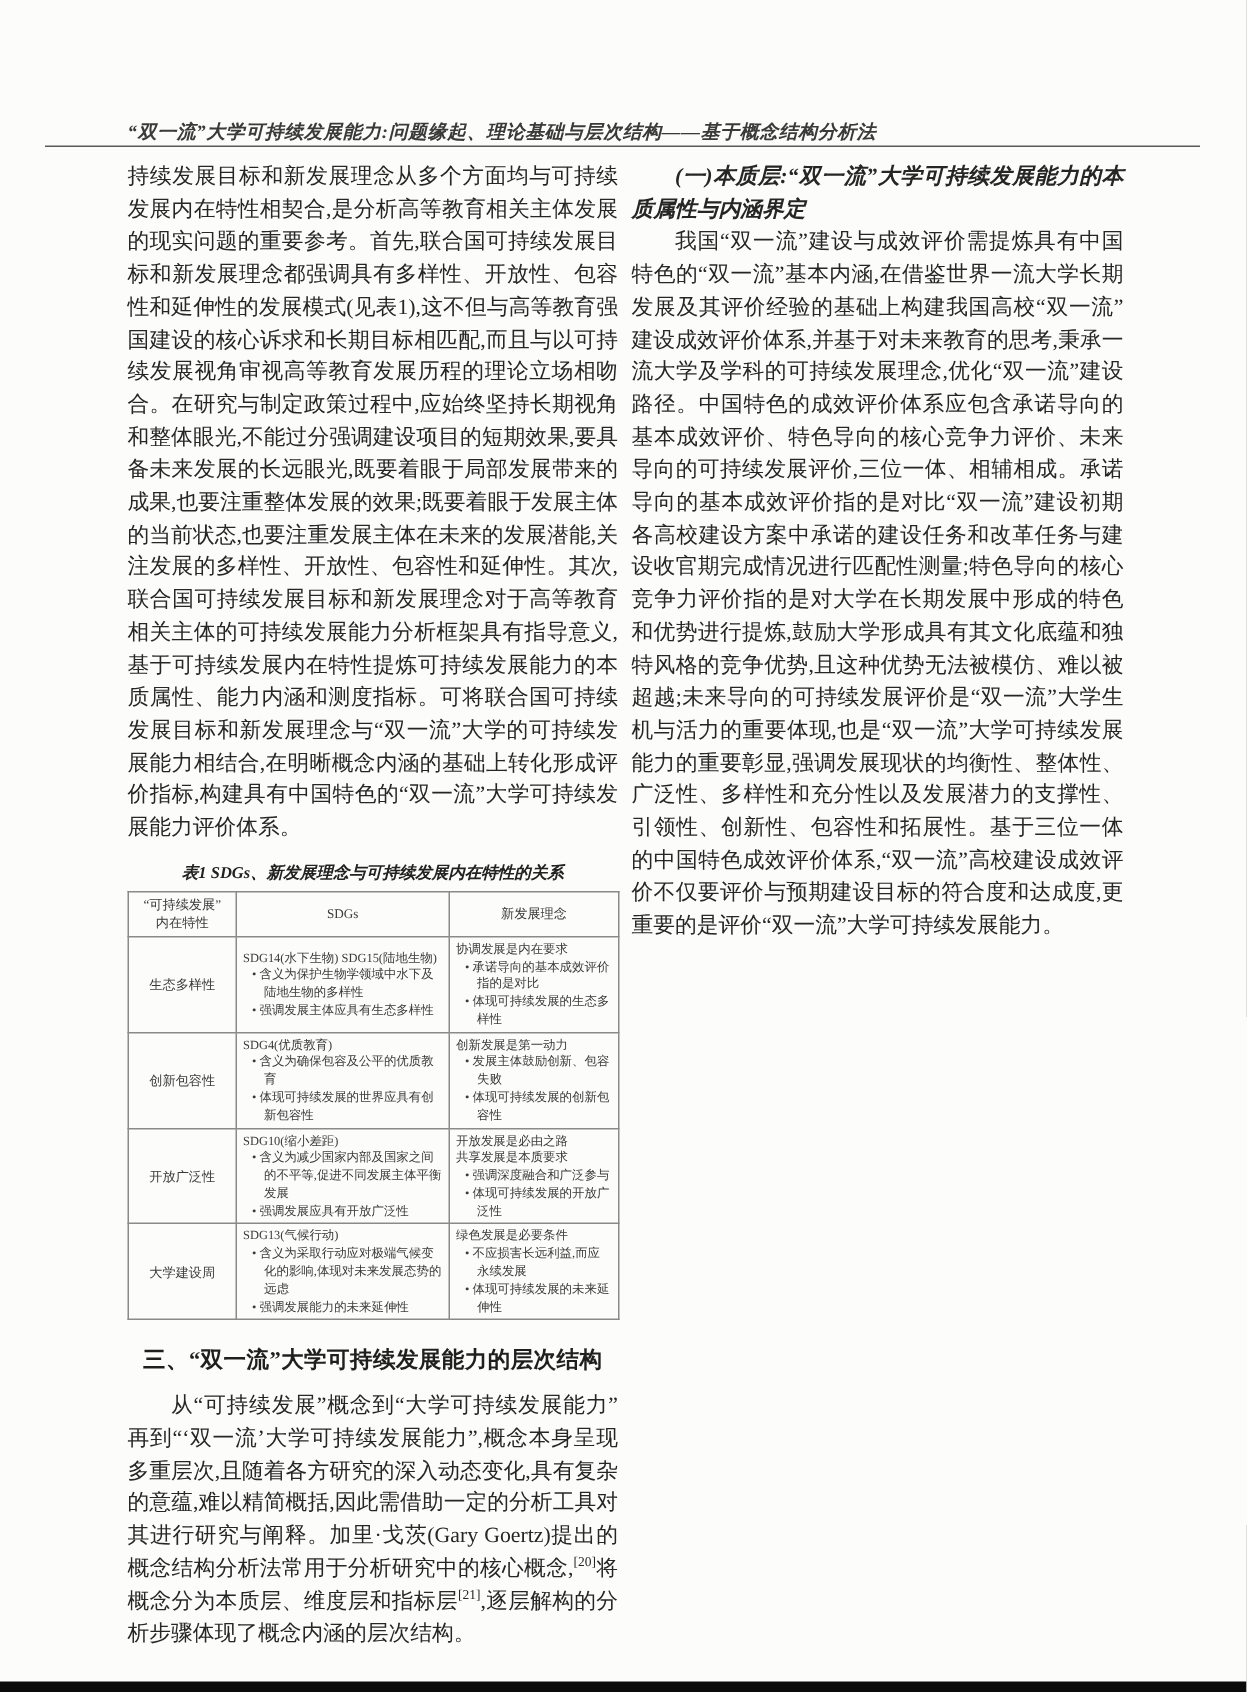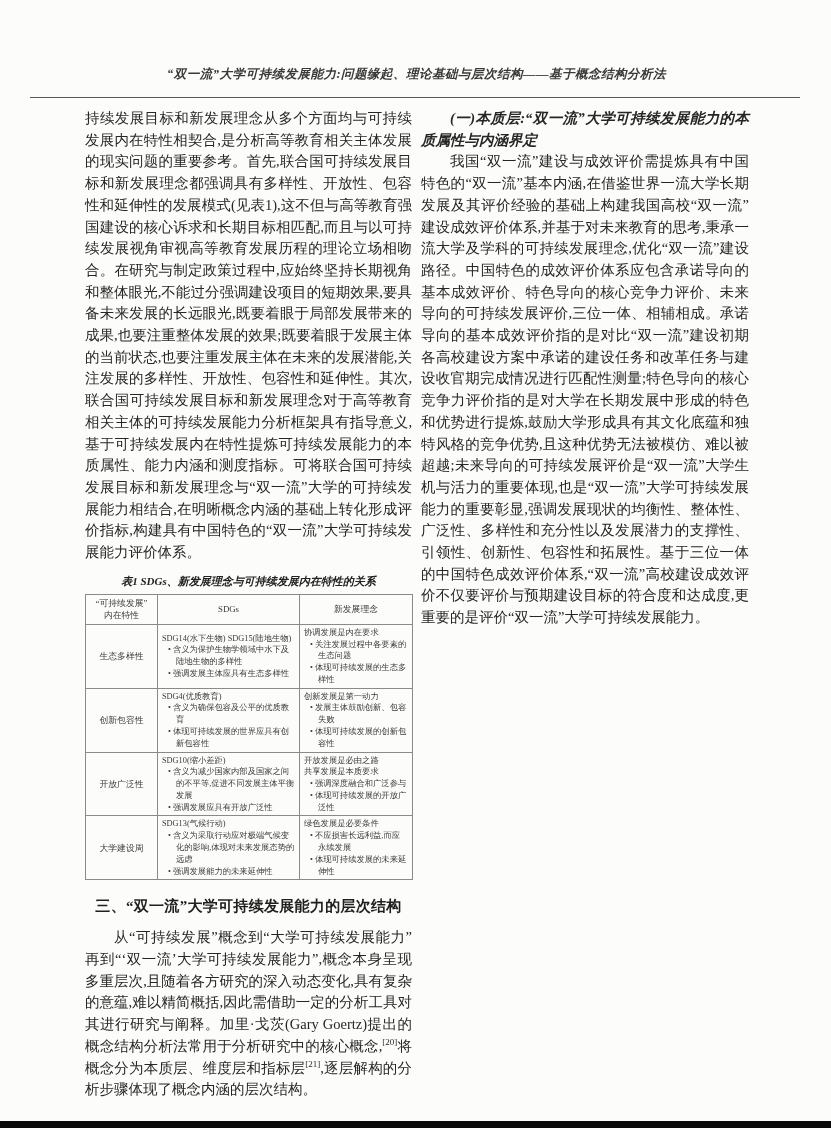--- a/index.html
+++ b/index.html
@@ -3,22 +3,22 @@
 <meta charset="utf-8">
 <style>
   html,body { margin:0; padding:0; }
   body { background:#888; font-family:"Liberation Serif","DejaVu Serif",serif; }
   .page {
     position:relative; width:831px; height:1128px; margin:0 auto;
     background:#fcfcfa; overflow:hidden; color:#2b2b2b;
   }
   
   .header-title {
-    position:absolute; top:66px; left:85px; width:663px;
-    text-align:center; font-size:12.5px; font-weight:bold; color:#3a3a3a;
+    position:absolute; top:80px; left:85px; width:663px;
+    text-align:left; font-size:12.5px; font-weight:bold; color:#3a3a3a;
     font-style:italic; letter-spacing:0.5px;
   }
   .header-rule {
     position:absolute; top:97px; left:30px; right:31px;
     border-top:1px solid #5a5a5a; height:0;
   }
   
   .columns {
     position:absolute; top:108px; left:85px; width:664px;
     display:flex; gap:9px;
@@ -98,21 +98,21 @@
         <tbody>
             <tr>
               <td class="trait-cell">生态多样性</td>
               <td>
                 <div class="cell-line">SDG14(水下生物) SDG15(陆地生物)</div>
                 <div class="cell-bullet">• 含义为保护生物学领域中水下及陆地生物的多样性</div>
                 <div class="cell-bullet">• 强调发展主体应具有生态多样性</div>
               </td>
               <td>
                 <div class="cell-line">协调发展是内在要求</div>
-                <div class="cell-bullet">• 关注发展过程中各要素的生态问题</div>
+                <div class="cell-bullet">• 承诺导向的基本成效评价指的是对比</div>
                 <div class="cell-bullet">• 体现可持续发展的生态多样性</div>
               </td>
             </tr>
             <tr>
               <td class="trait-cell">创新包容性</td>
               <td>
                 <div class="cell-line">SDG4(优质教育)</div>
                 <div class="cell-bullet">• 含义为确保包容及公平的优质教育</div>
                 <div class="cell-bullet">• 体现可持续发展的世界应具有创新包容性</div>
               </td>

